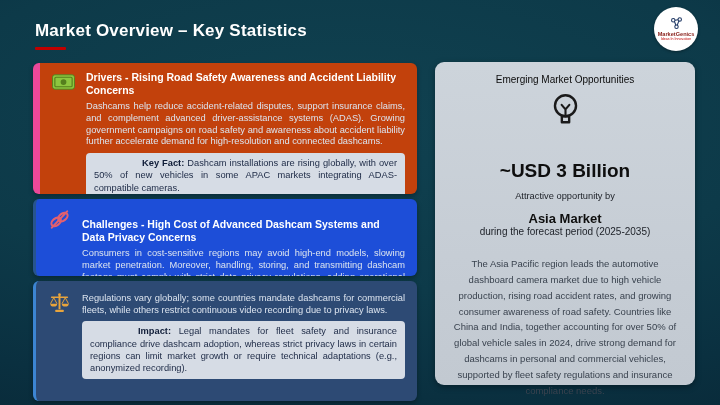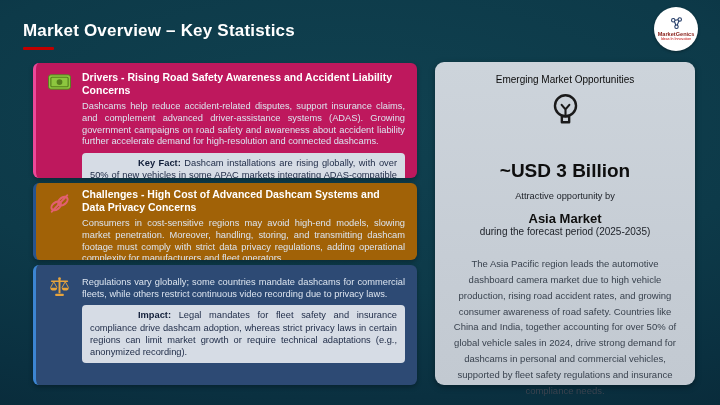--- a/index.html
+++ b/index.html
@@ -2,39 +2,39 @@
 <html><head>
 <meta charset="utf-8">
 <style>
   html,body{margin:0;padding:0;}
   body{
     width:720px;height:405px;overflow:hidden;position:relative;
     font-family:"Liberation Sans", sans-serif;
     background:radial-gradient(ellipse 130% 95% at 48% 30%, #104150 0%, #0d3a49 45%, #0a3040 72%, #082634 100%);
   }
   
-  .header{position:absolute;left:23px;top:21px;}
+  .header{position:absolute;left:35px;top:21px;}
   .page-title{margin:0;font-size:17px;font-weight:bold;color:#ffffff;letter-spacing:.2px;}
   .title-underline{width:31px;height:3px;background:#C00000;margin-top:6px;border-radius:1px;}
   
   .logo{position:absolute;right:22px;top:7px;width:44px;height:44px;border-radius:50%;
     background:#ffffff;display:flex;flex-direction:column;align-items:center;justify-content:center;
     box-shadow:0 1px 3px rgba(0,0,0,.35);}
   .logo svg{display:block;margin-bottom:1px;}
   .logo-name{font-size:5.6px;font-weight:bold;color:#8B2520;line-height:1.1;}
   .logo-tagline{font-size:3.6px;color:#C00000;line-height:1.2;}
   
   .cards-col{position:absolute;left:33px;top:63px;width:384px;display:flex;flex-direction:column;gap:5px;}
   .card{position:relative;border-radius:6px;box-sizing:border-box;overflow:hidden;
     padding:8px 12px 8px 46px;box-shadow:0 2px 5px rgba(0,0,0,.3);}
   .card .icon{position:absolute;left:12px;top:11px;width:24px;height:24px;display:flex;align-items:flex-start;}
   .card h2{margin:0;font-size:10.5px;line-height:1.25;font-weight:bold;color:#ffffff;}
   .card p{margin:4px 0 0 0;font-size:9.3px;line-height:1.26;color:#DCE4EF;text-align:justify;}
-  .card-drivers{height:115px;background:#be185d;border-left:3px solid #ec4899;}
-  .card-challenges{height:77px;background:#a16207;border-left:3px solid #27548E;padding-top:5px;}
+  .card-drivers{height:131px;background:#c2410c;border-left:7px solid #ec4899;}
+  .card-challenges{height:77px;background:#1d4ed8;border-left:3px solid #27548E;padding-top:19px;}
   .card-challenges .icon{top:9px;}
   .card-regulatory{height:120px;background:#2D4A74;border-left:3px solid #3C85D2;}
   .callout{margin-top:5px;background:#D6DCE5;color:#1C2945;border-radius:4px;
     padding:4px 8px;font-size:9.3px;line-height:1.33;text-align:justify;}
   .callout b{color:#101d38;padding-left:48px;}
   
   .panel{position:absolute;left:435px;top:62px;width:260px;height:323px;box-sizing:border-box;
     background:linear-gradient(180deg,#CDD4DB 0%,#C6CDD5 60%,#C2C9D1 100%);
     border-radius:9px;text-align:center;padding:10px 18px;box-shadow:0 2px 6px rgba(0,0,0,.35);}
   .panel h2{margin:2px 0 0 0;font-size:10px;font-weight:normal;color:#0b0b0b;}

